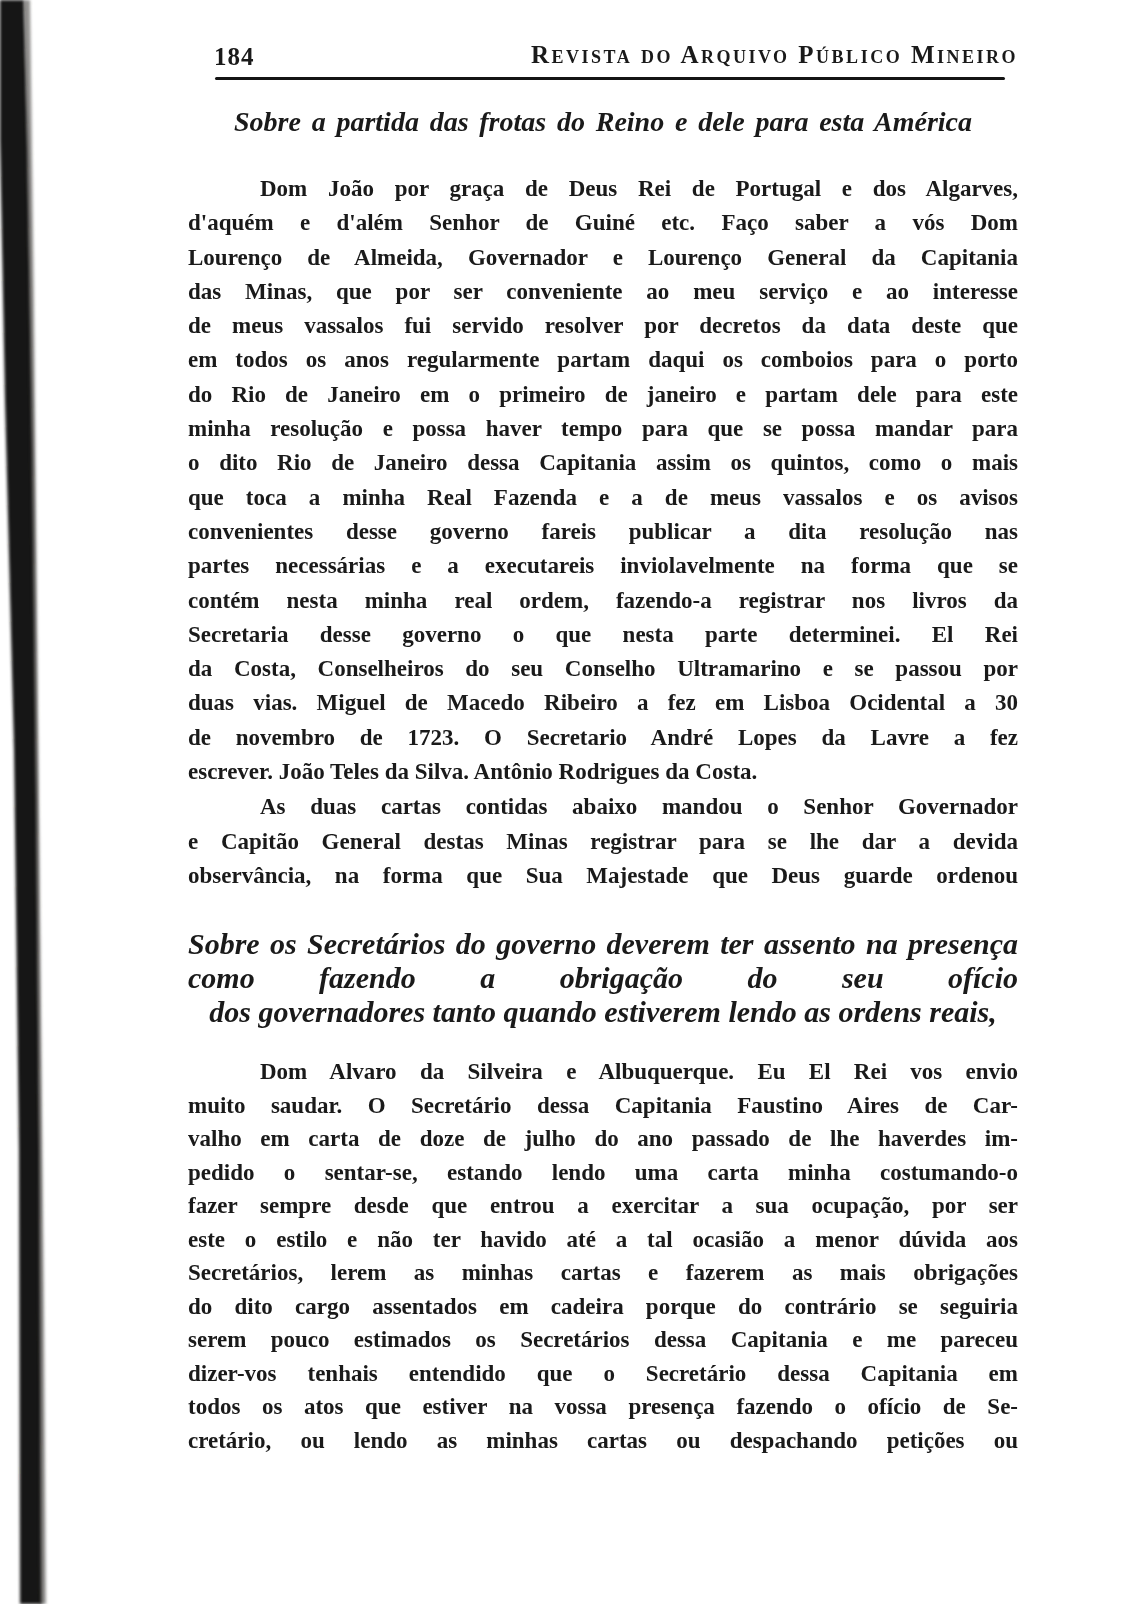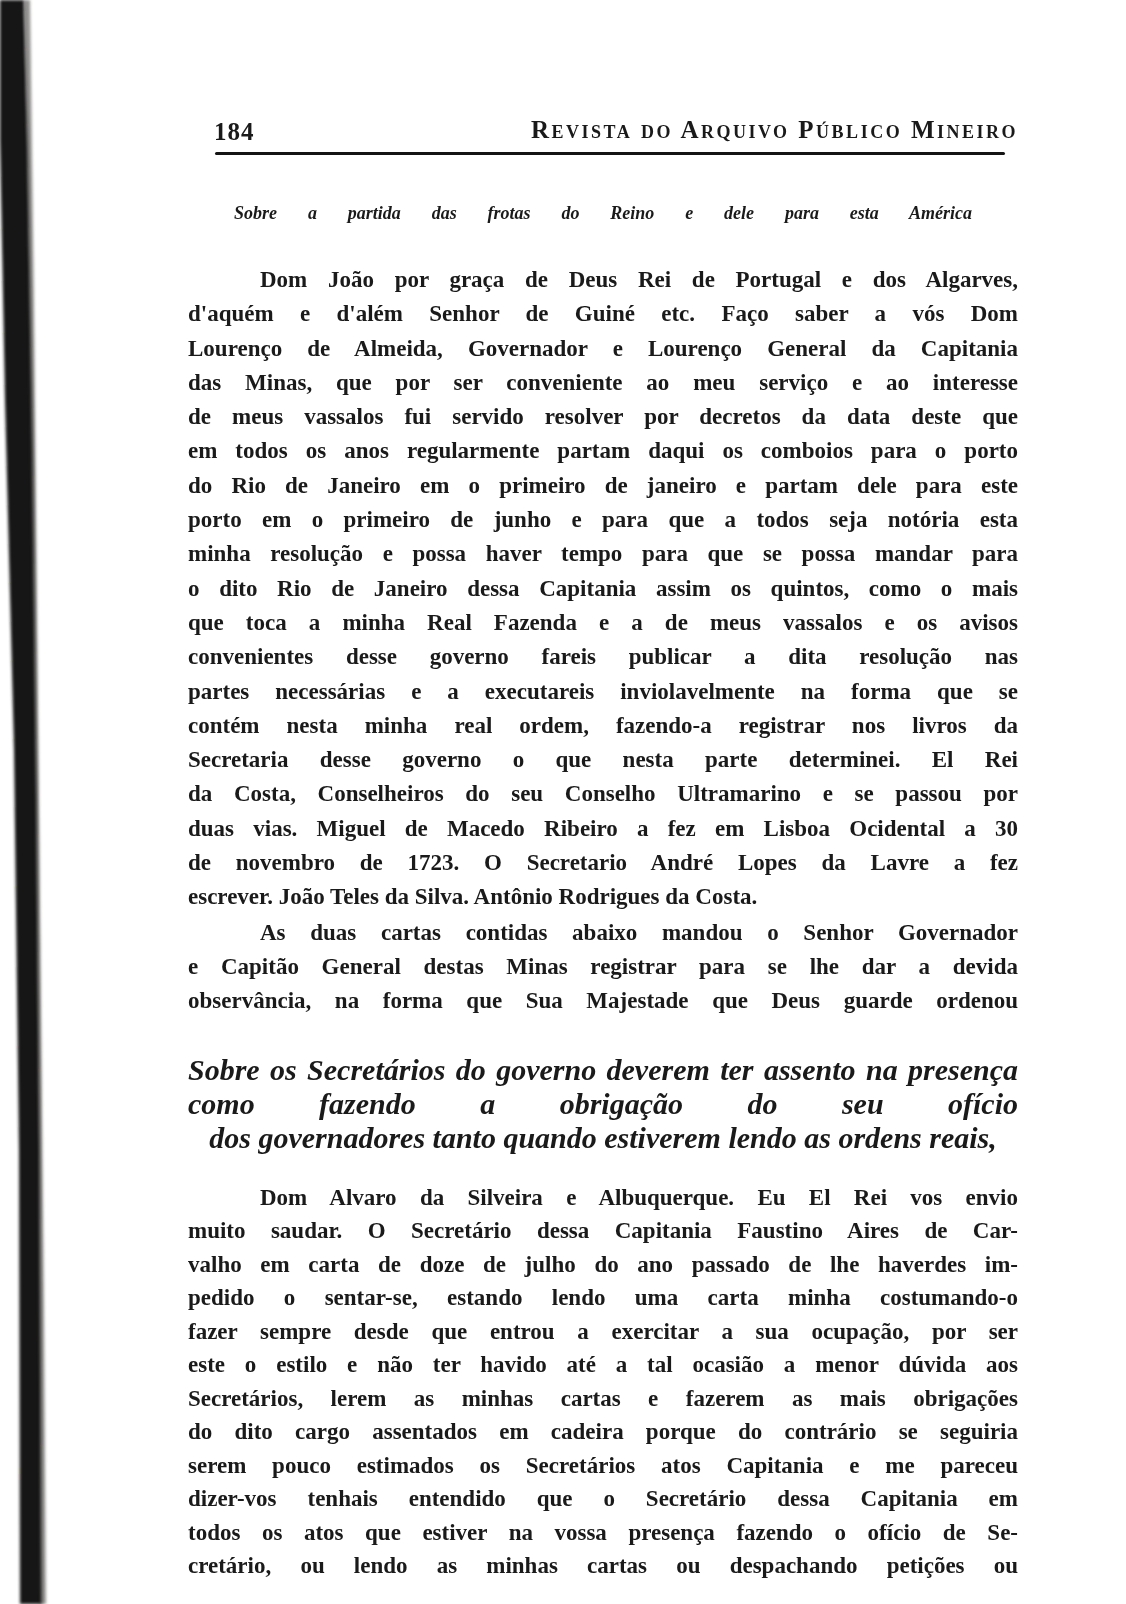--- a/index.html
+++ b/index.html
@@ -25,21 +25,21 @@
     z-index: 2;
   }
   .content {
     position: absolute;
     left: 188px;
     top: 0;
     width: 830px;
     z-index: 1;
   }
   .header {
-    margin-top: 116px;
+    margin-top: 41px;
     position: relative;
     height: 32px;
     text-decoration: underline;
   }
   .pagenum {
     position: absolute;
     left: 26px;
     top: 2px;
     font-size: 25px;
     font-weight: bold;
@@ -59,25 +59,25 @@
   }
   .rule {
     height: 3px;
     background: #141414;
     margin-top: 4px;
     margin-left: 27px;
     width: 790px;
     border-radius: 2px;
   }
   .heading1 {
-    margin-top: 42px;
+    margin-top: 26px;
     padding: 0 46px;
     font-style: italic;
     font-weight: bold;
-    font-size: 18px;
+    font-size: 28px;
     line-height: 32px;
     text-align: justify;
     text-align-last: justify;
   }
   .para {
     font-size: 23px;
     font-weight: bold;
     line-height: 34.3px;
   }
   .para .line {
@@ -136,21 +136,20 @@
   <div class="heading1">Sobre a partida das frotas do Reino e dele para esta América</div>
 
   <div class="para para1 last-left">
       <div class="line indent">Dom João por graça de Deus Rei de Portugal e dos Algarves,</div>
       <div class="line">d'aquém e d'além Senhor de Guiné etc. Faço saber a vós Dom</div>
       <div class="line">Lourenço de Almeida, Governador e Lourenço General da Capitania</div>
       <div class="line">das Minas, que por ser conveniente ao meu serviço e ao interesse</div>
       <div class="line">de meus vassalos fui servido resolver por decretos da data deste que</div>
       <div class="line">em todos os anos regularmente partam daqui os comboios para o porto</div>
       <div class="line">do Rio de Janeiro em o primeiro de janeiro e partam dele para este</div>
-      <div class="line">porto em o primeiro de junho e para que a todos seja notória esta</div>
       <div class="line">minha resolução e possa haver tempo para que se possa mandar para</div>
       <div class="line">o dito Rio de Janeiro dessa Capitania assim os quintos, como o mais</div>
       <div class="line">que toca a minha Real Fazenda e a de meus vassalos e os avisos</div>
       <div class="line">convenientes desse governo fareis publicar a dita resolução nas</div>
       <div class="line">partes necessárias e a executareis inviolavelmente na forma que se</div>
       <div class="line">contém nesta minha real ordem, fazendo-a registrar nos livros da</div>
       <div class="line">Secretaria desse governo o que nesta parte determinei. El Rei</div>
       <div class="line">da Costa, Conselheiros do seu Conselho Ultramarino e se passou por</div>
       <div class="line">duas vias. Miguel de Macedo Ribeiro a fez em Lisboa Ocidental a 30</div>
       <div class="line">de novembro de 1723. O Secretario André Lopes da Lavre a fez</div>
@@ -171,19 +170,19 @@
 
   <div class="para para3">
       <div class="line indent">Dom Alvaro da Silveira e Albuquerque. Eu El Rei vos envio</div>
       <div class="line">muito saudar. O Secretário dessa Capitania Faustino Aires de Car-</div>
       <div class="line">valho em carta de doze de julho do ano passado de lhe haverdes im-</div>
       <div class="line">pedido o sentar-se, estando lendo uma carta minha costumando-o</div>
       <div class="line">fazer sempre desde que entrou a exercitar a sua ocupação, por ser</div>
       <div class="line">este o estilo e não ter havido até a tal ocasião a menor dúvida aos</div>
       <div class="line">Secretários, lerem as minhas cartas e fazerem as mais obrigações</div>
       <div class="line">do dito cargo assentados em cadeira porque do contrário se seguiria</div>
-      <div class="line">serem pouco estimados os Secretários atos Capitania e me pareceu</div>
+      <div class="line">serem pouco estimados os Secretários dessa Capitania e me pareceu</div>
       <div class="line">dizer-vos tenhais entendido que o Secretário dessa Capitania em</div>
       <div class="line">todos os atos que estiver na vossa presença fazendo o ofício de Se-</div>
       <div class="line">cretário, ou lendo as minhas cartas ou despachando petições ou</div>
     </div>
 
 </div>
 
 </body></html>

